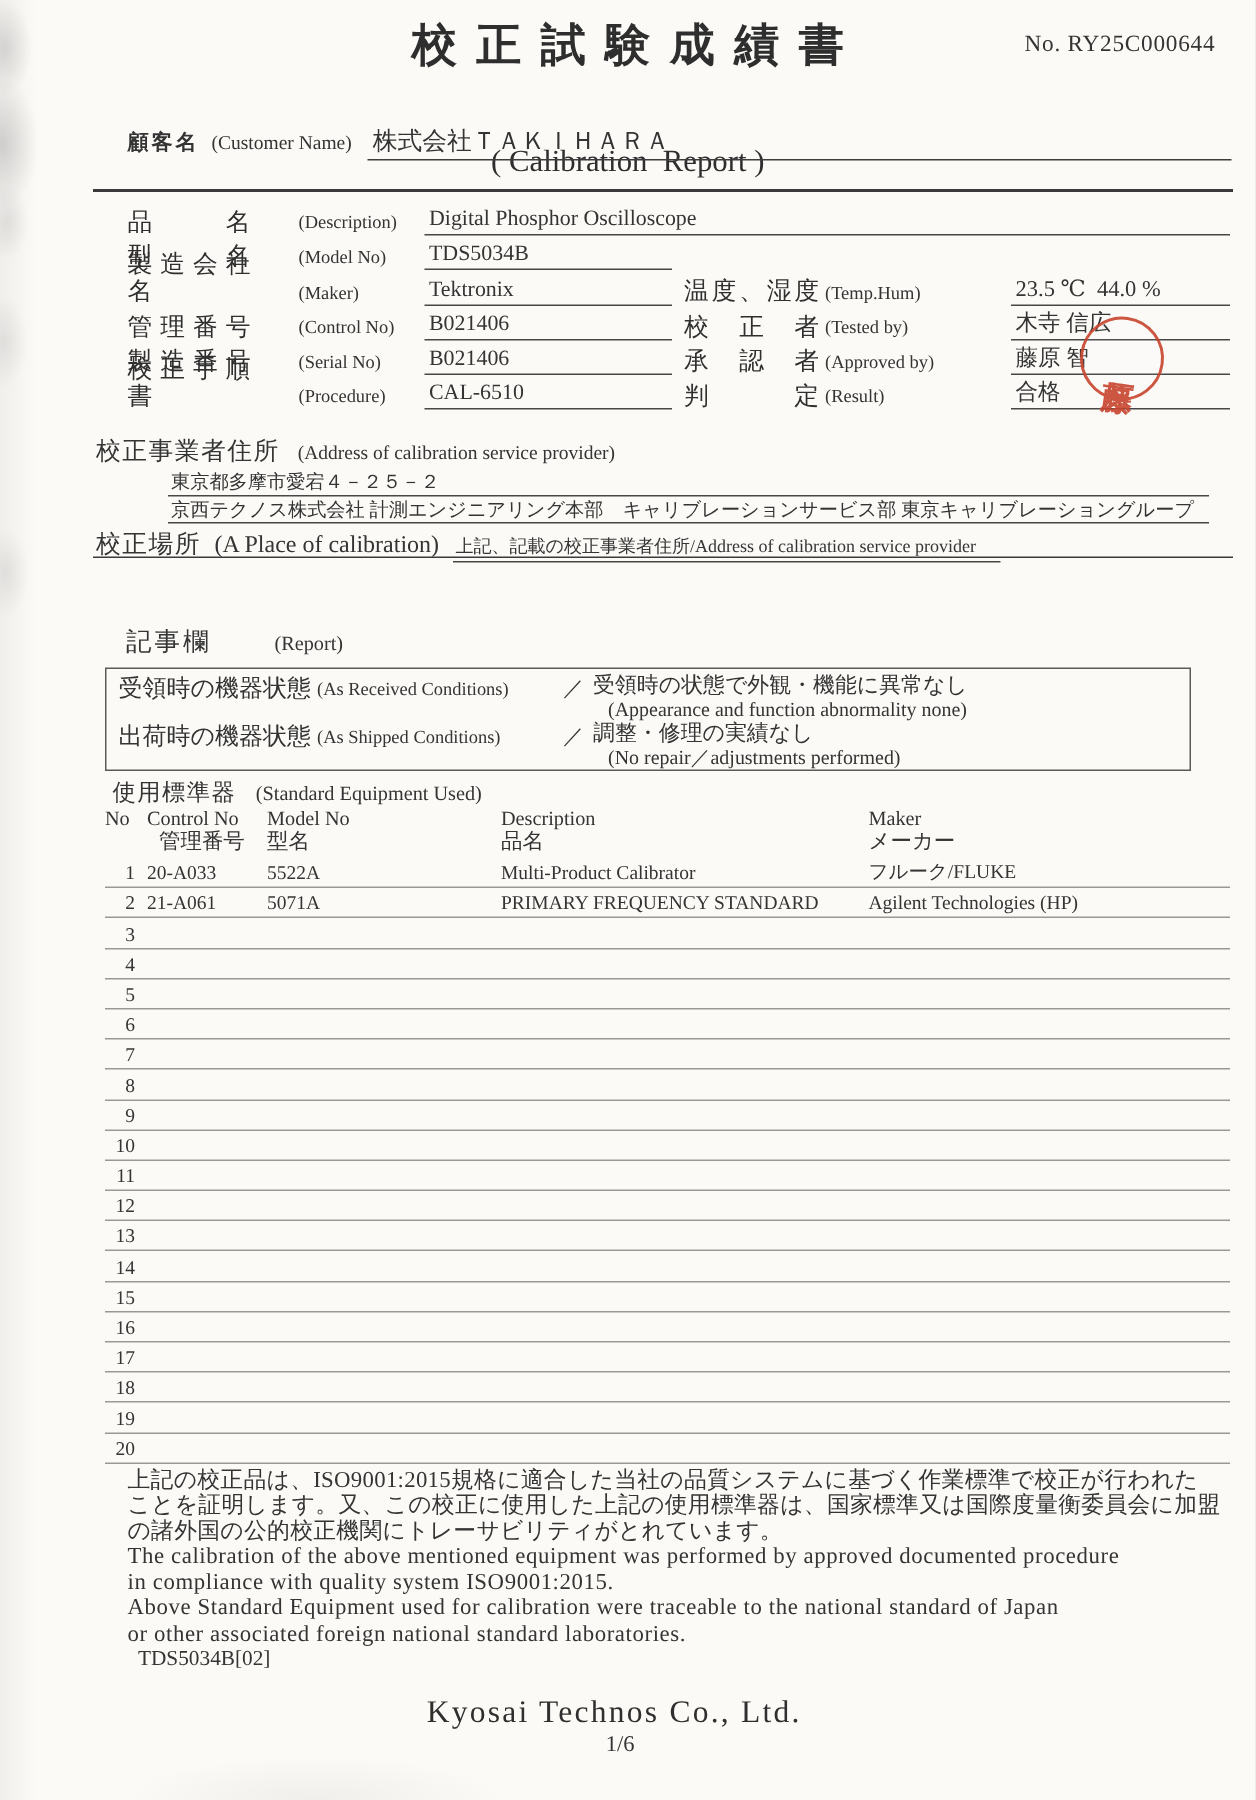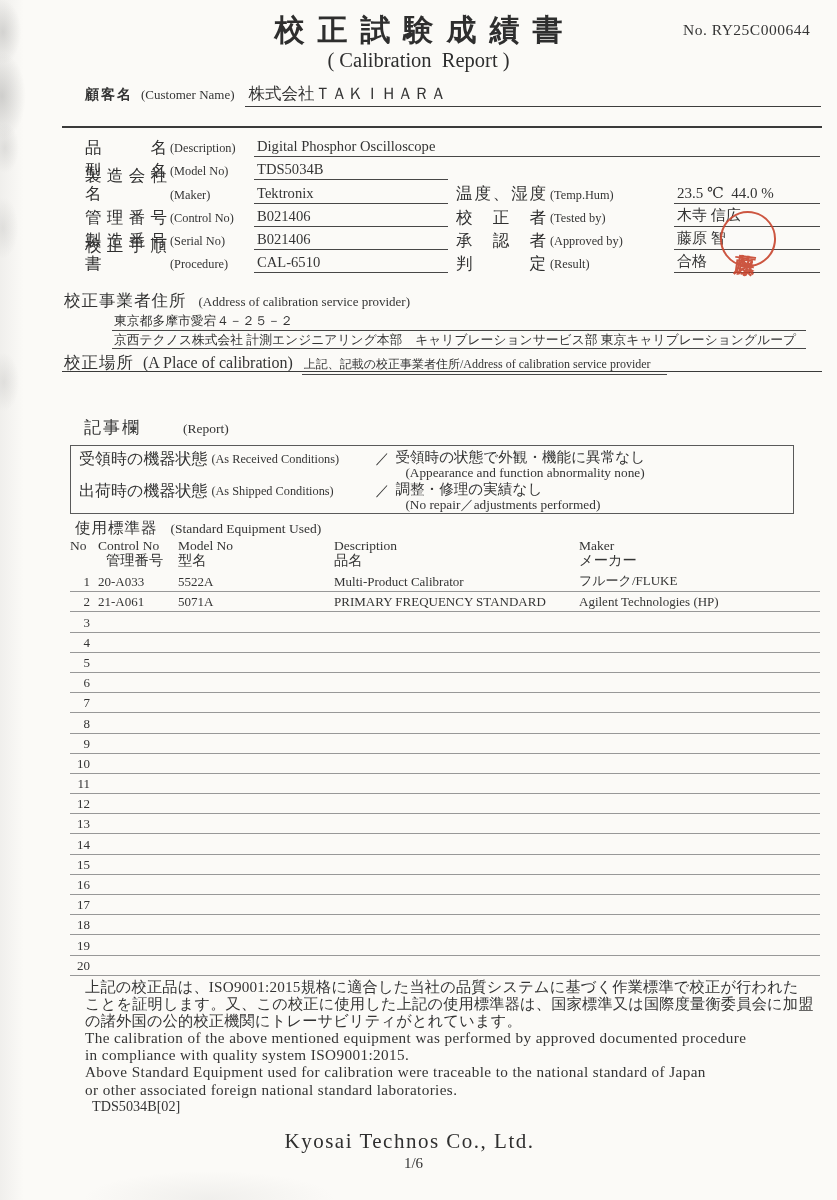--- a/index.html
+++ b/index.html
@@ -10,21 +10,21 @@
       radial-gradient(ellipse 26px 46px at 3px 32px, rgba(105,105,105,.22), transparent 70%),
       radial-gradient(ellipse 34px 62px at 2px 96px, rgba(105,105,105,.25), transparent 70%),
       radial-gradient(ellipse 20px 36px at 5px 148px, rgba(115,115,115,.16), transparent 70%),
       radial-gradient(ellipse 22px 44px at 3px 228px, rgba(115,115,115,.14), transparent 70%),
       radial-gradient(ellipse 22px 42px at 4px 382px, rgba(120,120,120,.15), transparent 70%),
       radial-gradient(ellipse 180px 40px at 25% 1199px, rgba(140,140,140,.10), transparent 70%),
       linear-gradient(to right, rgba(140,140,140,.10), rgba(0,0,0,0) 24px),
       linear-gradient(#fbfaf7,#fbfaf7);
   }
   .abs{position:absolute;}
-  .pre{white-space:pre;}
+  .pre{white-space:pre;margin-top:48px;}
 
   
   .doc-number{top:21px;left:683px;font-size:15.5px;letter-spacing:.5px;}
   .title{top:10px;left:0;right:0;text-align:center;font-size:30px;font-weight:600;
          letter-spacing:13px;padding-left:13px;color:#2e2e2e;}
   .subtitle{top:49px;left:0;right:0;text-align:center;font-size:20.5px;color:#2e2e2e;}
 
   .customer{top:83px;left:85px;right:16px;display:flex;align-items:baseline;}
   .customer .jp{font-size:14px;letter-spacing:2px;font-weight:bold;}
   .customer .en{font-size:13px;margin-left:8px;white-space:pre;}
@@ -35,21 +35,21 @@
   .rule2{top:371px;left:62px;right:15px;border-top:1.8px solid #3a3a3a;}
 
   
   .fields{top:134px;left:85px;right:17px;}
   .frow{display:flex;height:23.2px;align-items:flex-end;}
   .fl{display:flex;width:363px;align-items:flex-end;}
   .fl.wide{width:100%;}
   .jp-label{display:block;font-size:16.5px;text-align:justify;text-align-last:justify;
             line-height:1.1;color:#2f2f2f;}
   .fl .jp-label{width:82px;}
-  .fl .en-label{width:84px;font-size:12.3px;padding:0 0 1px 3px;white-space:nowrap;}
+  .fl .en-label{width:84px;font-size:12.3px;padding:0 0 1px 3px;white-space:nowrap;margin-left:29px;}
   .fl .val{flex:1;border-bottom:1.3px solid #474747;font-size:14.6px;
            padding:0 0 1px 3px;white-space:pre;}
   .fr{display:flex;flex:1;margin-left:8px;align-items:flex-end;}
   .fr .jp-label{width:90px;}
   .fr .en-label{width:124px;font-size:12.3px;padding:0 0 1px 4px;white-space:nowrap;}
   .fr .val{flex:1;border-bottom:1.3px solid #474747;font-size:15px;
            padding:0 0 1px 3px;white-space:pre;}
 
   
   .stamp{top:211px;left:720px;width:52px;height:52px;border:2.6px solid #c8452e;

